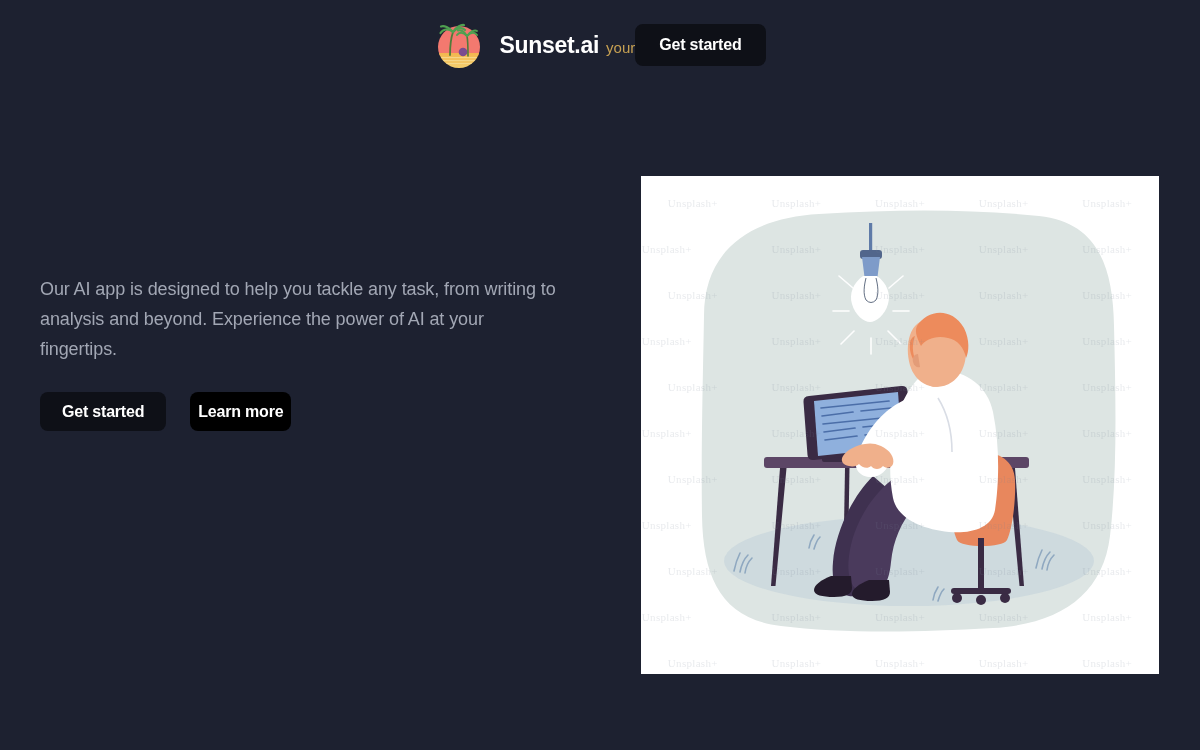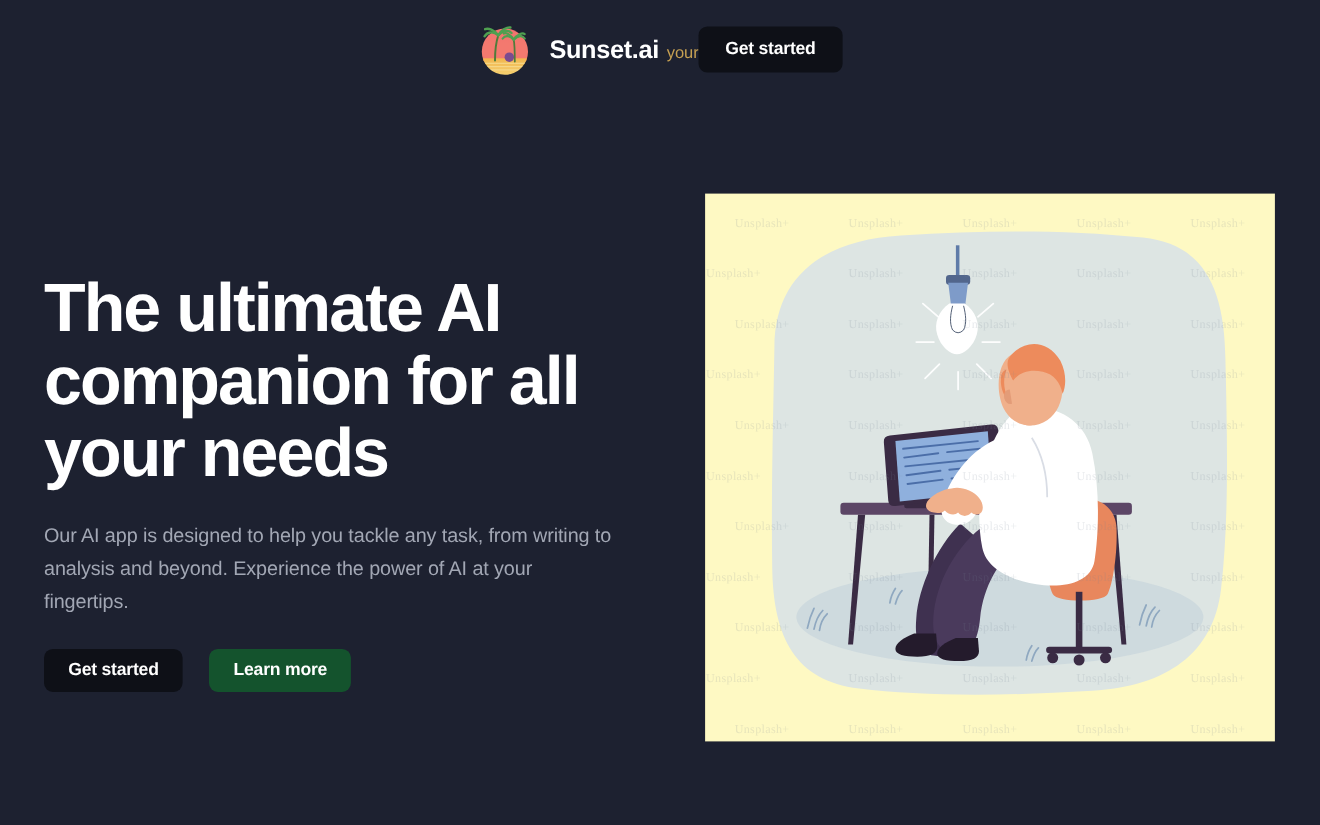--- a/index.html
+++ b/index.html
@@ -55,32 +55,32 @@
   }
   .hero-actions { margin-top:28px; display:flex; gap:24px; }
   .btn-primary {
     background:#0e1017; color:#ffffff; border:none;
     font-size:16px; font-weight:bold;
     padding:0 22px; height:39px; border-radius:8px;
     font-family:"Liberation Sans", sans-serif;
     cursor:pointer; letter-spacing:-0.2px;
   }
   .btn-secondary {
-    background:#14532d; color:#ffffff; border:none;
+    background:#000000; color:#ffffff; border:none;
     font-size:16px; font-weight:bold;
-    padding:0 22px; height:39px; border-radius:8px;
+    padding:0 8px; height:39px; border-radius:8px;
     font-family:"Liberation Sans", sans-serif;
     cursor:pointer; letter-spacing:-0.2px;
   }
 
   
   .hero-illustration {
     position:absolute; left:641px; top:176px;
     width:518px; height:498px;
-    background:#fef9c3; overflow:hidden;
+    background:#ffffff; overflow:hidden;
   }
   .hero-illustration svg { display:block; width:518px; height:498px; }
   .wm {
     position:absolute; inset:0; pointer-events:none;
     display:grid;
     grid-template-columns:repeat(5, 1fr);
     grid-auto-rows:46px;
     align-items:center;
     padding-top:4px;
   }
@@ -138,21 +138,20 @@
       </span>
       <span class="brand-text">
         <span class="brand-name">Sunset.ai</span>
         <span class="brand-beta">your</span>
       </span>
     </div>
     <button class="btn-header">Get started</button>
   </div>
 
   <div class="hero-text">
-    <h1 class="hero-title">The ultimate AI companion for all your needs</h1>
     <p class="hero-sub">Our AI app is designed to help you tackle any task, from writing to analysis and beyond. Experience the power of AI at your fingertips.</p>
     <div class="hero-actions">
       <button class="btn-primary">Get started</button>
       <button class="btn-secondary">Learn more</button>
     </div>
   </div>
 
   <div class="hero-illustration">
     <svg viewBox="0 0 518 498">
 

